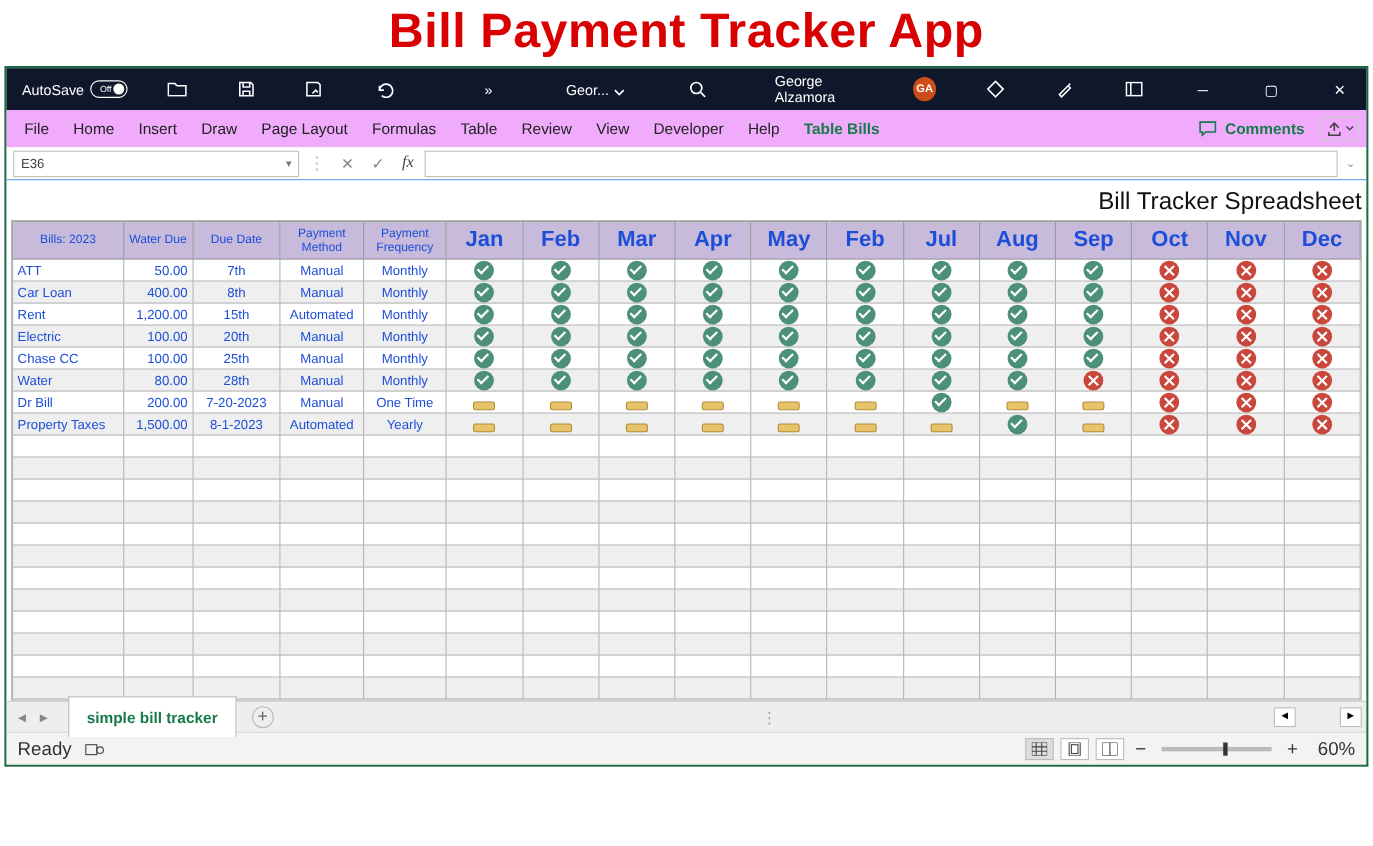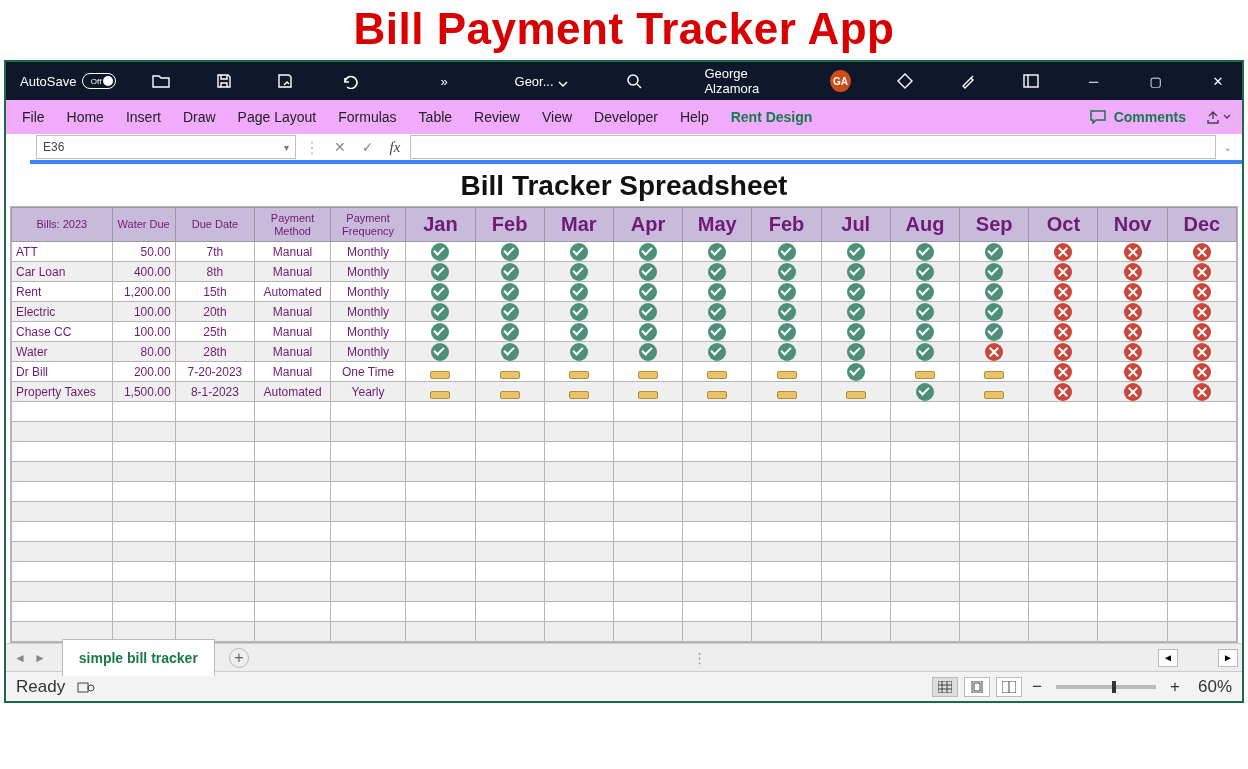--- a/index.html
+++ b/index.html
@@ -21,34 +21,34 @@
 
 
 .ribbon-tabs { background:#f0abfc; height:34px; display:flex; align-items:center; padding:0 6px; font-size:14px; color:#222; gap:2px; }
 .ribbon-tabs .tab { padding:6px 10px; cursor:default; }
 .ribbon-tabs .tab.active { color:#167a4a; font-weight:600; }
 .ribbon-tabs .right-ctl { margin-left:auto; display:flex; gap:6px; align-items:center;}
 .comments-btn{ border:1px solid transparent; color:#167a4a; font-weight:600; padding:4px 8px; display:flex; align-items:center; gap:8px;}
 .share-btn{ border:1px solid #ccc; padding:3px 4px; display:flex; align-items:center; gap:3px; font-size:12px;}
 
 
-.formula-row { background:#fff; border-bottom:4px solid #3b82f6; height:30px; display:flex; align-items:center; padding:4px 6px; gap:4px;margin-left:24px;}
+.formula-row { background:#fff; border-bottom:1px solid #3b82f6; height:30px; display:flex; align-items:center; padding:4px 6px; gap:4px;}
 .name-box { width:260px; border:1px solid #c0c0c0; height:24px; display:flex; align-items:center; padding:0 6px; font-size:12px; justify-content:space-between; color:#444;}
 .name-box .chev{ font-size:10px; color:#777;}
 .fb-sep{ color:#bbb; margin:0 4px; font-size:16px;}
 .fb-btn{ color:#888; padding:0 6px; font-size:14px;}
 .fx{ font-style:italic; font-family:serif; font-size:15px; color:#444; padding:0 6px;}
 .formula-input{ flex:1; border:1px solid #c0c0c0; height:24px; padding:0 6px;}
 .fb-expand{ color:#888; font-size:10px; padding:0 4px;}
 
 
 .sheet-area{ background:#fff; padding:0 4px; }
-.sheet-title{ font-size:28px; font-weight:700; text-align:center; padding:6px 0 4px 0; color:#111;}
+.sheet-title{ font-size:22px; font-weight:400; text-align:right; padding:6px 0 4px 0; color:#111;}
 .grid-wrap{ border:1px solid #b5b5b5; }
-table.grid{ border-collapse:collapse; width:100%; table-layout:fixed; font-size:12px; color:#701a75;}
+table.grid{ border-collapse:collapse; width:100%; table-layout:fixed; font-size:12px; color:#1d4ed8;}
 table.grid th{ background:#c7badb; border:1px solid #9a9a9a; padding:4px 2px; font-weight:500; font-size:11px; line-height:1.15;}
 table.grid th.month{ font-size:20px; font-weight:700;}
 table.grid td{ border:1px solid #b5b5b5; height:20px; padding:0 4px; text-align:center;}
 table.grid td.lbl{ text-align:left; }
 table.grid td.num{ text-align:right;}
 table.grid tbody tr:nth-child(odd) td{ background:#fff;}
 table.grid tbody tr:nth-child(even) td{ background:#efefef;}
 
 .col-bill{width:96px;}
 .col-amt{width:60px;}
@@ -166,21 +166,21 @@
     <span class="tab">Home</span>
     <span class="tab">Insert</span>
     <span class="tab">Draw</span>
     <span class="tab">Page Layout</span>
     <span class="tab">Formulas</span>
     <span class="tab">Table</span>
     <span class="tab">Review</span>
     <span class="tab">View</span>
     <span class="tab">Developer</span>
     <span class="tab">Help</span>
-    <span class="tab active">Rent Design</span>
+    <span class="tab active">Table Bills</span>
     <div class="right-ctl">
       <span class="comments-btn">
         <svg width="16" height="14">
             <path d="M1 1h14v9H6l-3 3V10H1z" fill="none" stroke="#167a4a" stroke-width="1.5"></path>
           </svg>
         <span>Comments</span>
       </span>
       <span class="share-btn">
         <svg width="14" height="14">
             <path d="M7 2v7M3 6l4-4 4 4M2 10v3h10v-3" fill="none" stroke="#444" stroke-width="1.4"></path>

